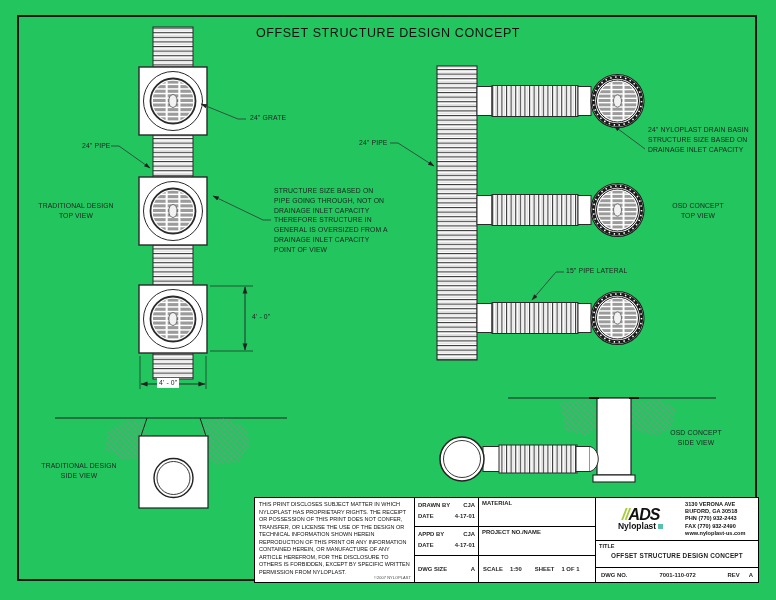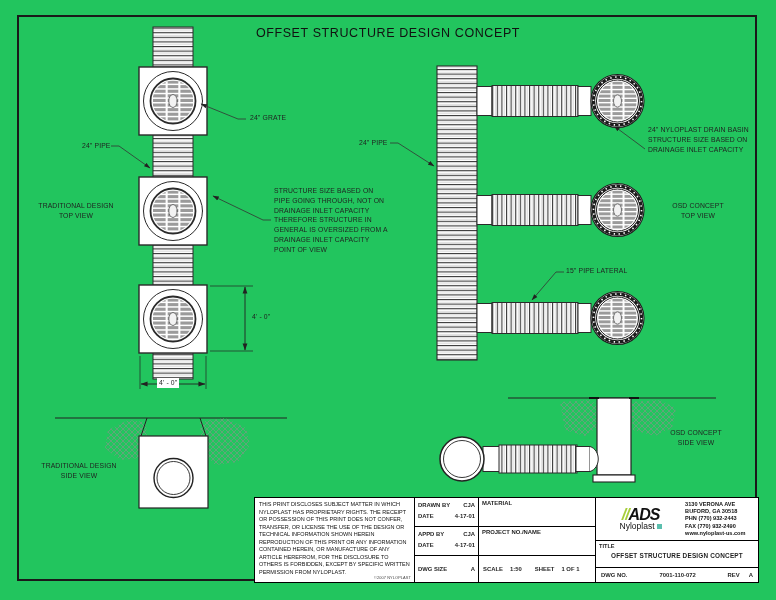--- a/index.html
+++ b/index.html
@@ -29,21 +29,21 @@
   .cellpad{padding:2px 3px;}
   .kv{display:flex;justify-content:space-between;font-weight:700;font-size:5.9px;line-height:11px;}
   .soloLabel{font-weight:700;font-size:5.9px;padding:2px 3px;}
   .scaleRow{display:flex;align-items:center;height:100%;gap:7px;padding:0 4px;font-weight:700;font-size:5.9px;}
   .lr1{height:43px;border-bottom:1px solid #000;display:flex;align-items:center;}
   .lr2{height:27px;border-bottom:1px solid #000;position:relative;}
   .lr3{flex:1;display:flex;align-items:center;padding:0 5px;font-weight:700;font-size:5.9px;}
   .ads-wrap{width:55%;display:flex;flex-direction:column;align-items:center;justify-content:center;}
   .ads-top{font-weight:800;font-style:italic;font-size:16px;line-height:15px;letter-spacing:-1px;color:#111;}
   .ads-slash{color:#a6ce39;}
-  .ads-sub{font-weight:400;font-size:8.5px;line-height:9px;color:#111;display:flex;align-items:center;gap:1px;}
+  .ads-sub{font-weight:700;font-size:8.5px;line-height:9px;color:#111;display:flex;align-items:center;gap:1px;}
   .nylo-sq{display:inline-block;width:5px;height:5px;background:#5bbfae;margin-left:1px;}
   .addr{flex:1;font-size:5.6px;font-weight:700;line-height:7.3px;padding-right:3px;color:#111;}
   .tb-titlelabel{position:absolute;left:3px;top:2px;font-weight:700;font-size:5.6px;}
   .tb-titleval{position:absolute;left:0;right:0;top:11px;text-align:center;font-weight:700;font-size:6.4px;letter-spacing:.2px;}
   .dwgno-row{display:flex;width:100%;align-items:center;justify-content:space-between;}
 </style>
 </head>
 <body>
 
 <div id="page">

